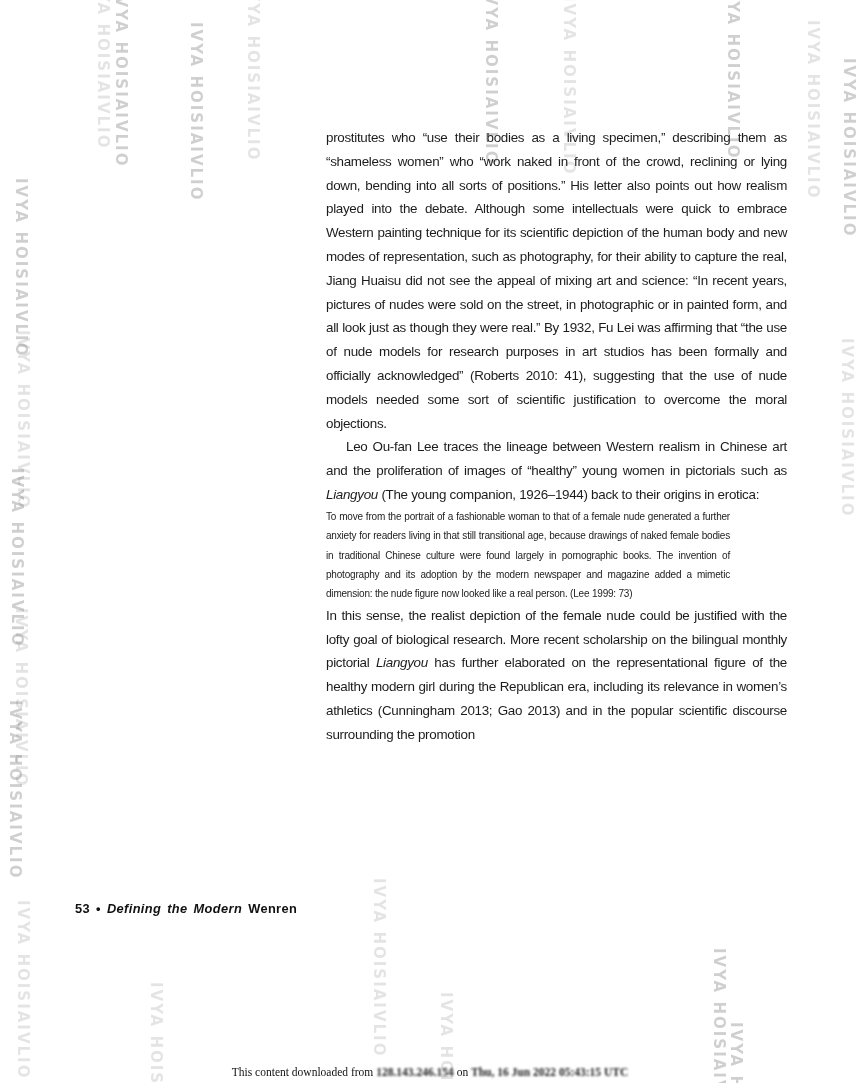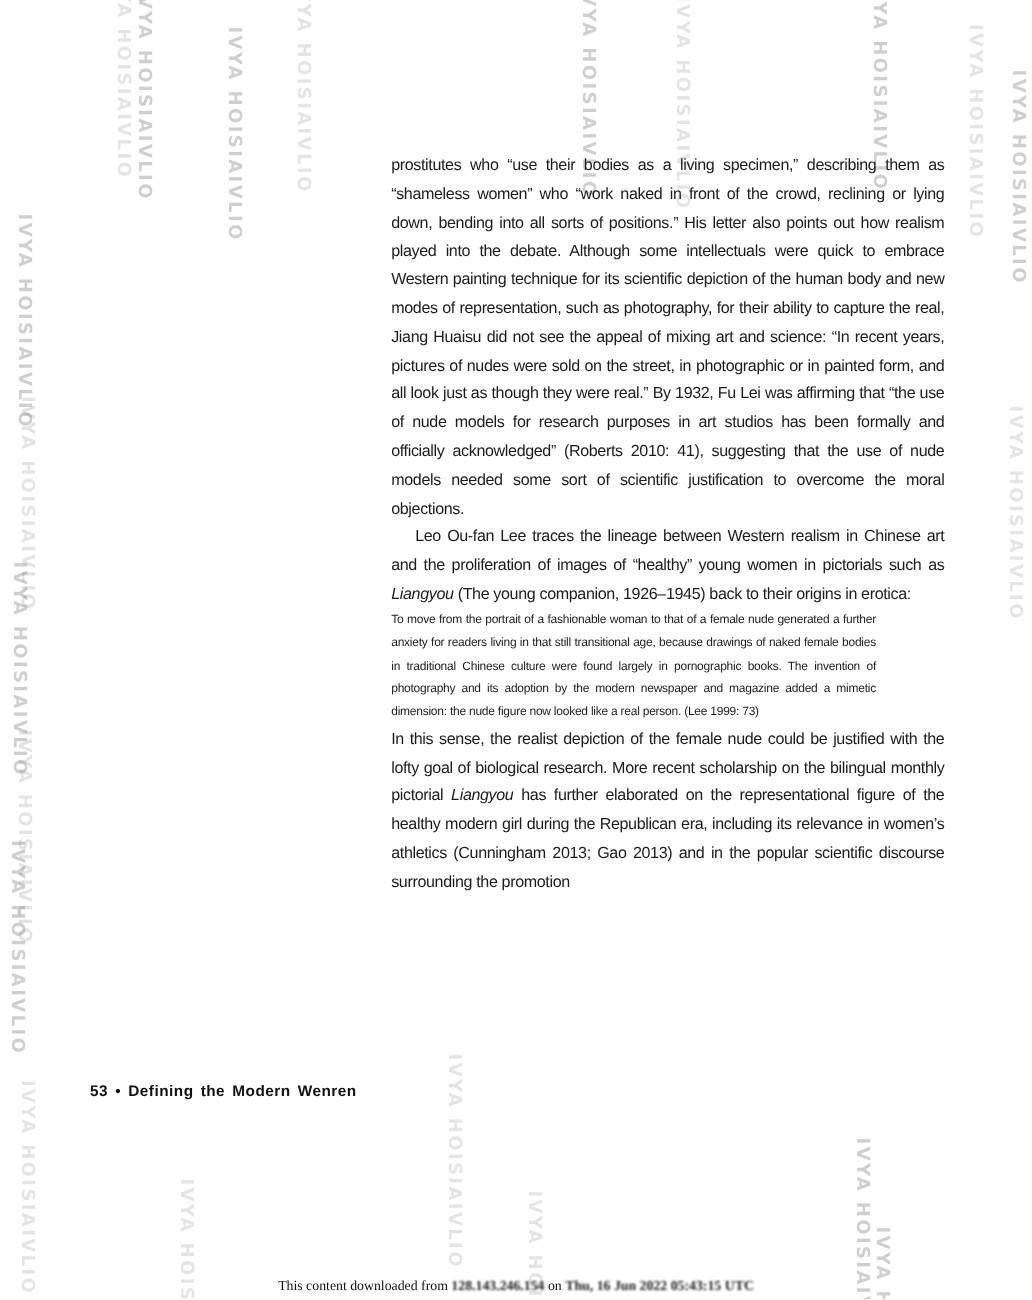--- a/index.html
+++ b/index.html
@@ -54,21 +54,21 @@
   .footer {
     position: absolute;
     left: 75px;
     top: 901px;
     font-size: 12.8px;
     font-weight: bold;
     letter-spacing: 0.4px;
     word-spacing: 2px;
     color: #111;
   }
-  .footer .it { }
+  .footer .it { font-style: italic; }
 
   
   .notice {
     position: absolute;
     left: 0;
     right: 0;
     top: 1045px;
     text-align: center;
     font-family: "Liberation Serif", serif;
     font-size: 11.5px;
@@ -106,21 +106,21 @@
     <span class="wm light" style="left:856px; top:338px;">IVYA HOISIAIVLIO</span>
     <span class="wm light" style="left:388px; top:878px;">IVYA HOISIAIVLIO</span>
     <span class="wm" style="left:728px; top:948px;">IVYA HOISIAIVLIO</span>
     <span class="wm light" style="left:165px; top:982px;">IVYA HOISIAIVLIO</span>
     <span class="wm" style="left:745px; top:1022px;">IVYA HOISIAIVLIO</span>
     <span class="wm light" style="left:455px; top:992px;">IVYA HOISIAIVLIO</span>
   </div>
 
   <div class="bodytext">
     <p>prostitutes who “use their bodies as a living specimen,” describing them as “shameless women” who “work naked in front of the crowd, reclining or lying down, bending into all sorts of positions.” His letter also points out how realism played into the debate. Although some intellectuals were quick to embrace Western painting technique for its scientific depiction of the human body and new modes of representation, such as photography, for their ability to capture the real, Jiang Huaisu did not see the appeal of mixing art and science: “In recent years, pictures of nudes were sold on the street, in photographic or in painted form, and all look just as though they were real.” By 1932, Fu Lei was affirming that “the use of nude models for research purposes in art studios has been formally and officially acknowledged” (Roberts 2010: 41), suggesting that the use of nude models needed some sort of scientific justification to overcome the moral objections.</p>
-    <p class="para-indent"><span>Leo Ou-fan Lee traces the lineage between Western realism in Chinese art and the proliferation of images of “healthy” young women in pictorials such as </span><em>Liangyou</em><span> (The young companion, 1926–1945) back to their origins in erotica:</span></p>
+    <p class="para-indent"><span>Leo Ou-fan Lee traces the lineage between Western realism in Chinese art and the proliferation of images of “healthy” young women in pictorials such as </span><em>Liangyou</em><span> (The young companion, 1926–1944) back to their origins in erotica:</span></p>
     <p class="quote">To move from the portrait of a fashionable woman to that of a female nude generated a further anxiety for readers living in that still transitional age, because drawings of naked female bodies in traditional Chinese culture were found largely in pornographic books. The invention of photography and its adoption by the modern newspaper and magazine added a mimetic dimension: the nude figure now looked like a real person. (Lee 1999: 73)</p>
     <p><span>In this sense, the realist depiction of the female nude could be justified with the lofty goal of biological research. More recent scholarship on the bilingual monthly pictorial </span><em>Liangyou</em><span> has further elaborated on the representational figure of the healthy modern girl during the Republican era, including its relevance in women’s athletics (Cunningham 2013; Gao 2013) and in the popular scientific discourse surrounding the promotion</span></p>
   </div>
 
   <div class="footer">
     <span>53</span>
     <span>•</span>
     <span class="it">Defining the Modern</span>
     <span>Wenren</span>
   </div>

